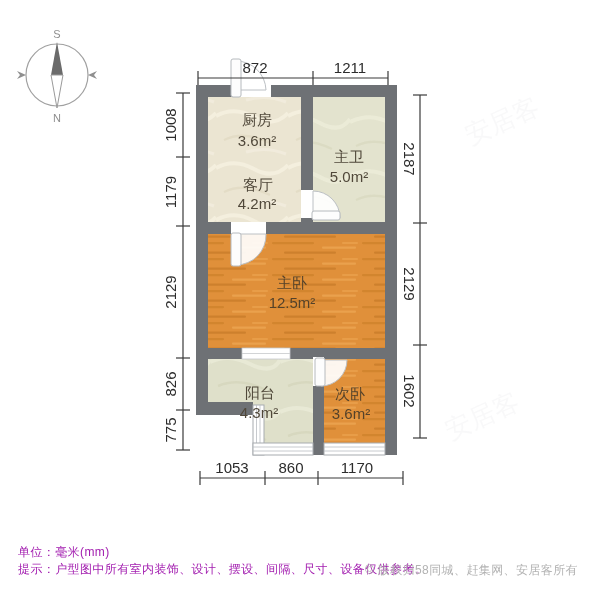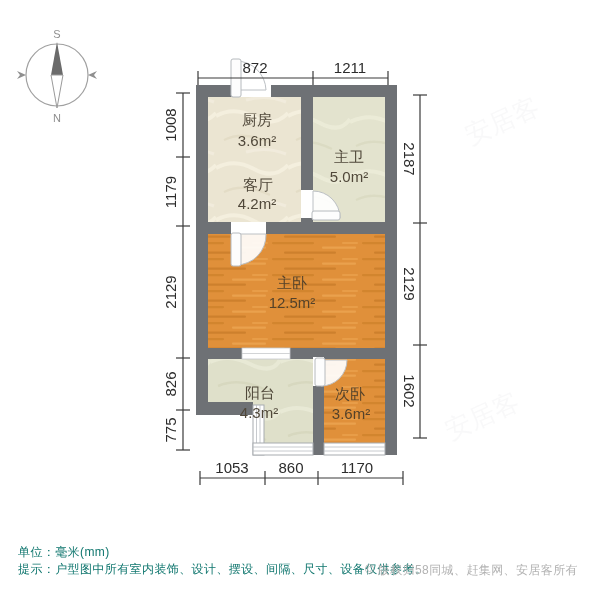--- a/index.html
+++ b/index.html
@@ -3,21 +3,21 @@
 <meta charset="utf-8">
 <style>
   html,body{margin:0;padding:0;background:#ffffff;}
   .page{
     position:relative;width:600px;height:600px;background:#ffffff;overflow:hidden;
     font-family:"Liberation Sans","DejaVu Sans",sans-serif;
   }
   .plan-svg{position:absolute;left:0;top:0;}
   .footer{
     position:absolute;left:18px;top:544px;
-    font-size:12px;line-height:16.5px;color:#0f766e;letter-spacing:.4px;
+    font-size:12px;line-height:16.5px;color:#a21caf;letter-spacing:.4px;
   }
   .copyright{
     position:absolute;right:22px;top:562px;
     font-size:12px;color:#b2b2b2;letter-spacing:.4px;
   }
   svg text{font-family:"Liberation Sans","DejaVu Sans",sans-serif;}
   .dim{font-size:15px;fill:#2c2c2c;}
   .room-name{font-size:15px;fill:#50483a;}
   .room-area{font-size:15px;fill:#50483a;}
   .on-wood{fill:#54422a;}

